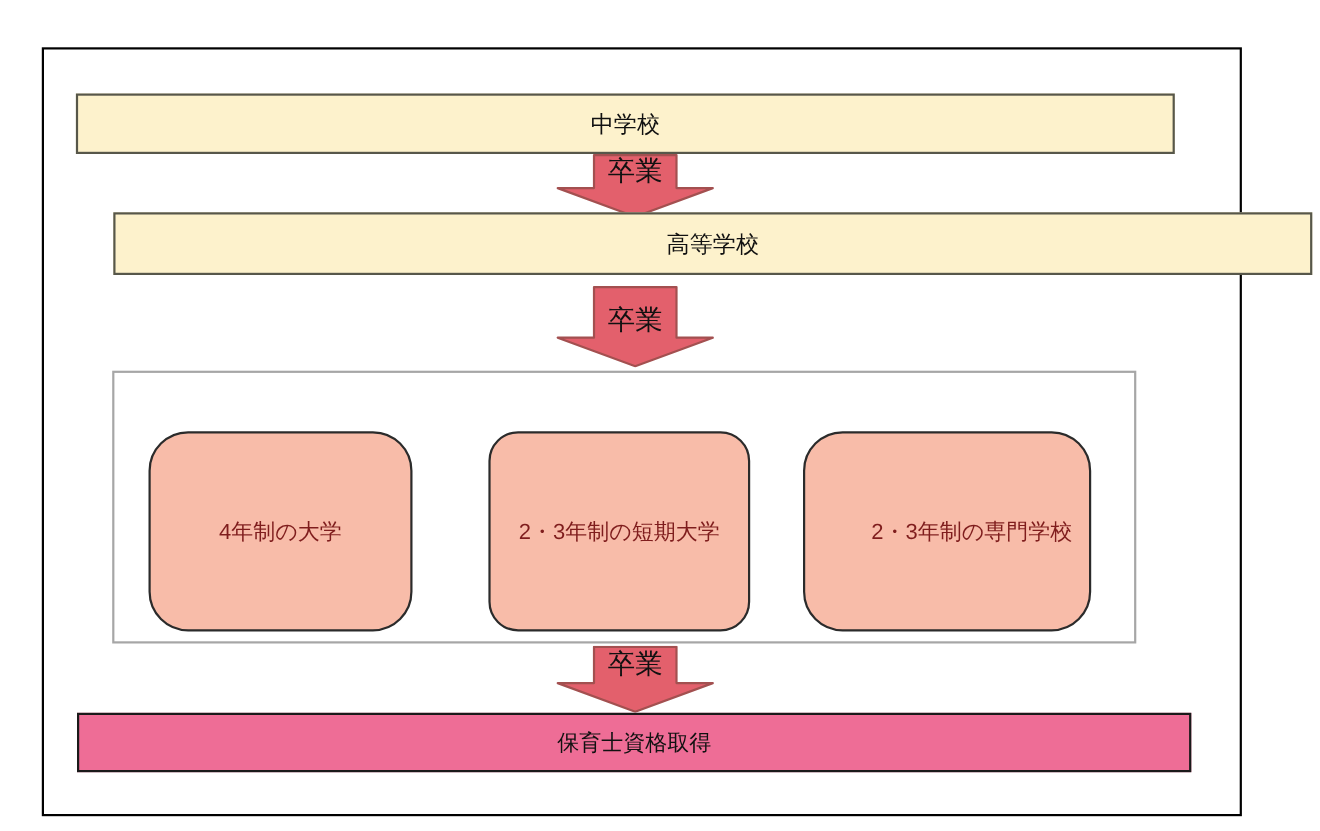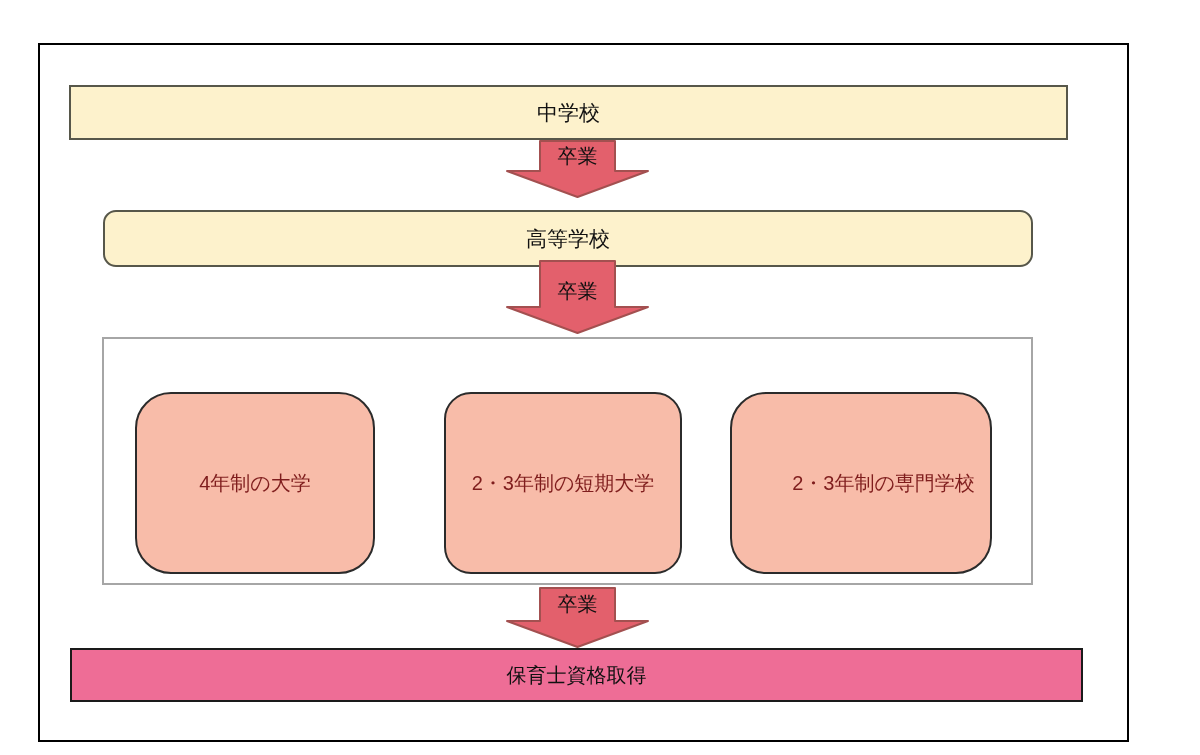--- a/index.html
+++ b/index.html
@@ -19,33 +19,33 @@
     background: #ffffff;
   }
 
   .bar {
     display: flex; align-items: center; justify-content: center;
     background: var(--cream-fill, #FDF2CC);
     border: 2px solid var(--cream-border, #57574A);
     color: #111; font-size: 21px;
   }
   .bar-middle-school { left: 69px;  top: 85px;  width: 999px; height: 55px; }
-  .bar-high-school   { left: 103px; top: 210px; width: 930px; height: 57px; border-radius: 13px; }
+  .bar-high-school   { left: 103px; top: 193px; width: 1090px; height: 57px; }
 
   .arrow { width: 145px; }
   .arrow svg { display: block; }
   .arrow polygon {
     fill: var(--arrow-fill, #E3606C);
     stroke: var(--arrow-border, #A35050);
     stroke-width: 2;
     stroke-linejoin: round;
   }
   .arrow-label {
     position: absolute; left: 0; width: 100%;
-    text-align: center; color: #111; font-size: 20px; line-height: 22px;
+    text-align: center; color: #111; font-size: 25px; line-height: 22px;
   }
   .arrow-1 { left: 505px; top: 140px; height: 58px; }
   .arrow-2 { left: 505px; top: 260px; height: 74px; }
   .arrow-3 { left: 505px; top: 587px; height: 61px; }
   .arrow-1 .arrow-label { top: 5px; }
   .arrow-2 .arrow-label { top: 20px; }
   .arrow-3 .arrow-label { top: 6px; }
 
   .training-container {
     left: 102px; top: 337px; width: 931px; height: 248px;

